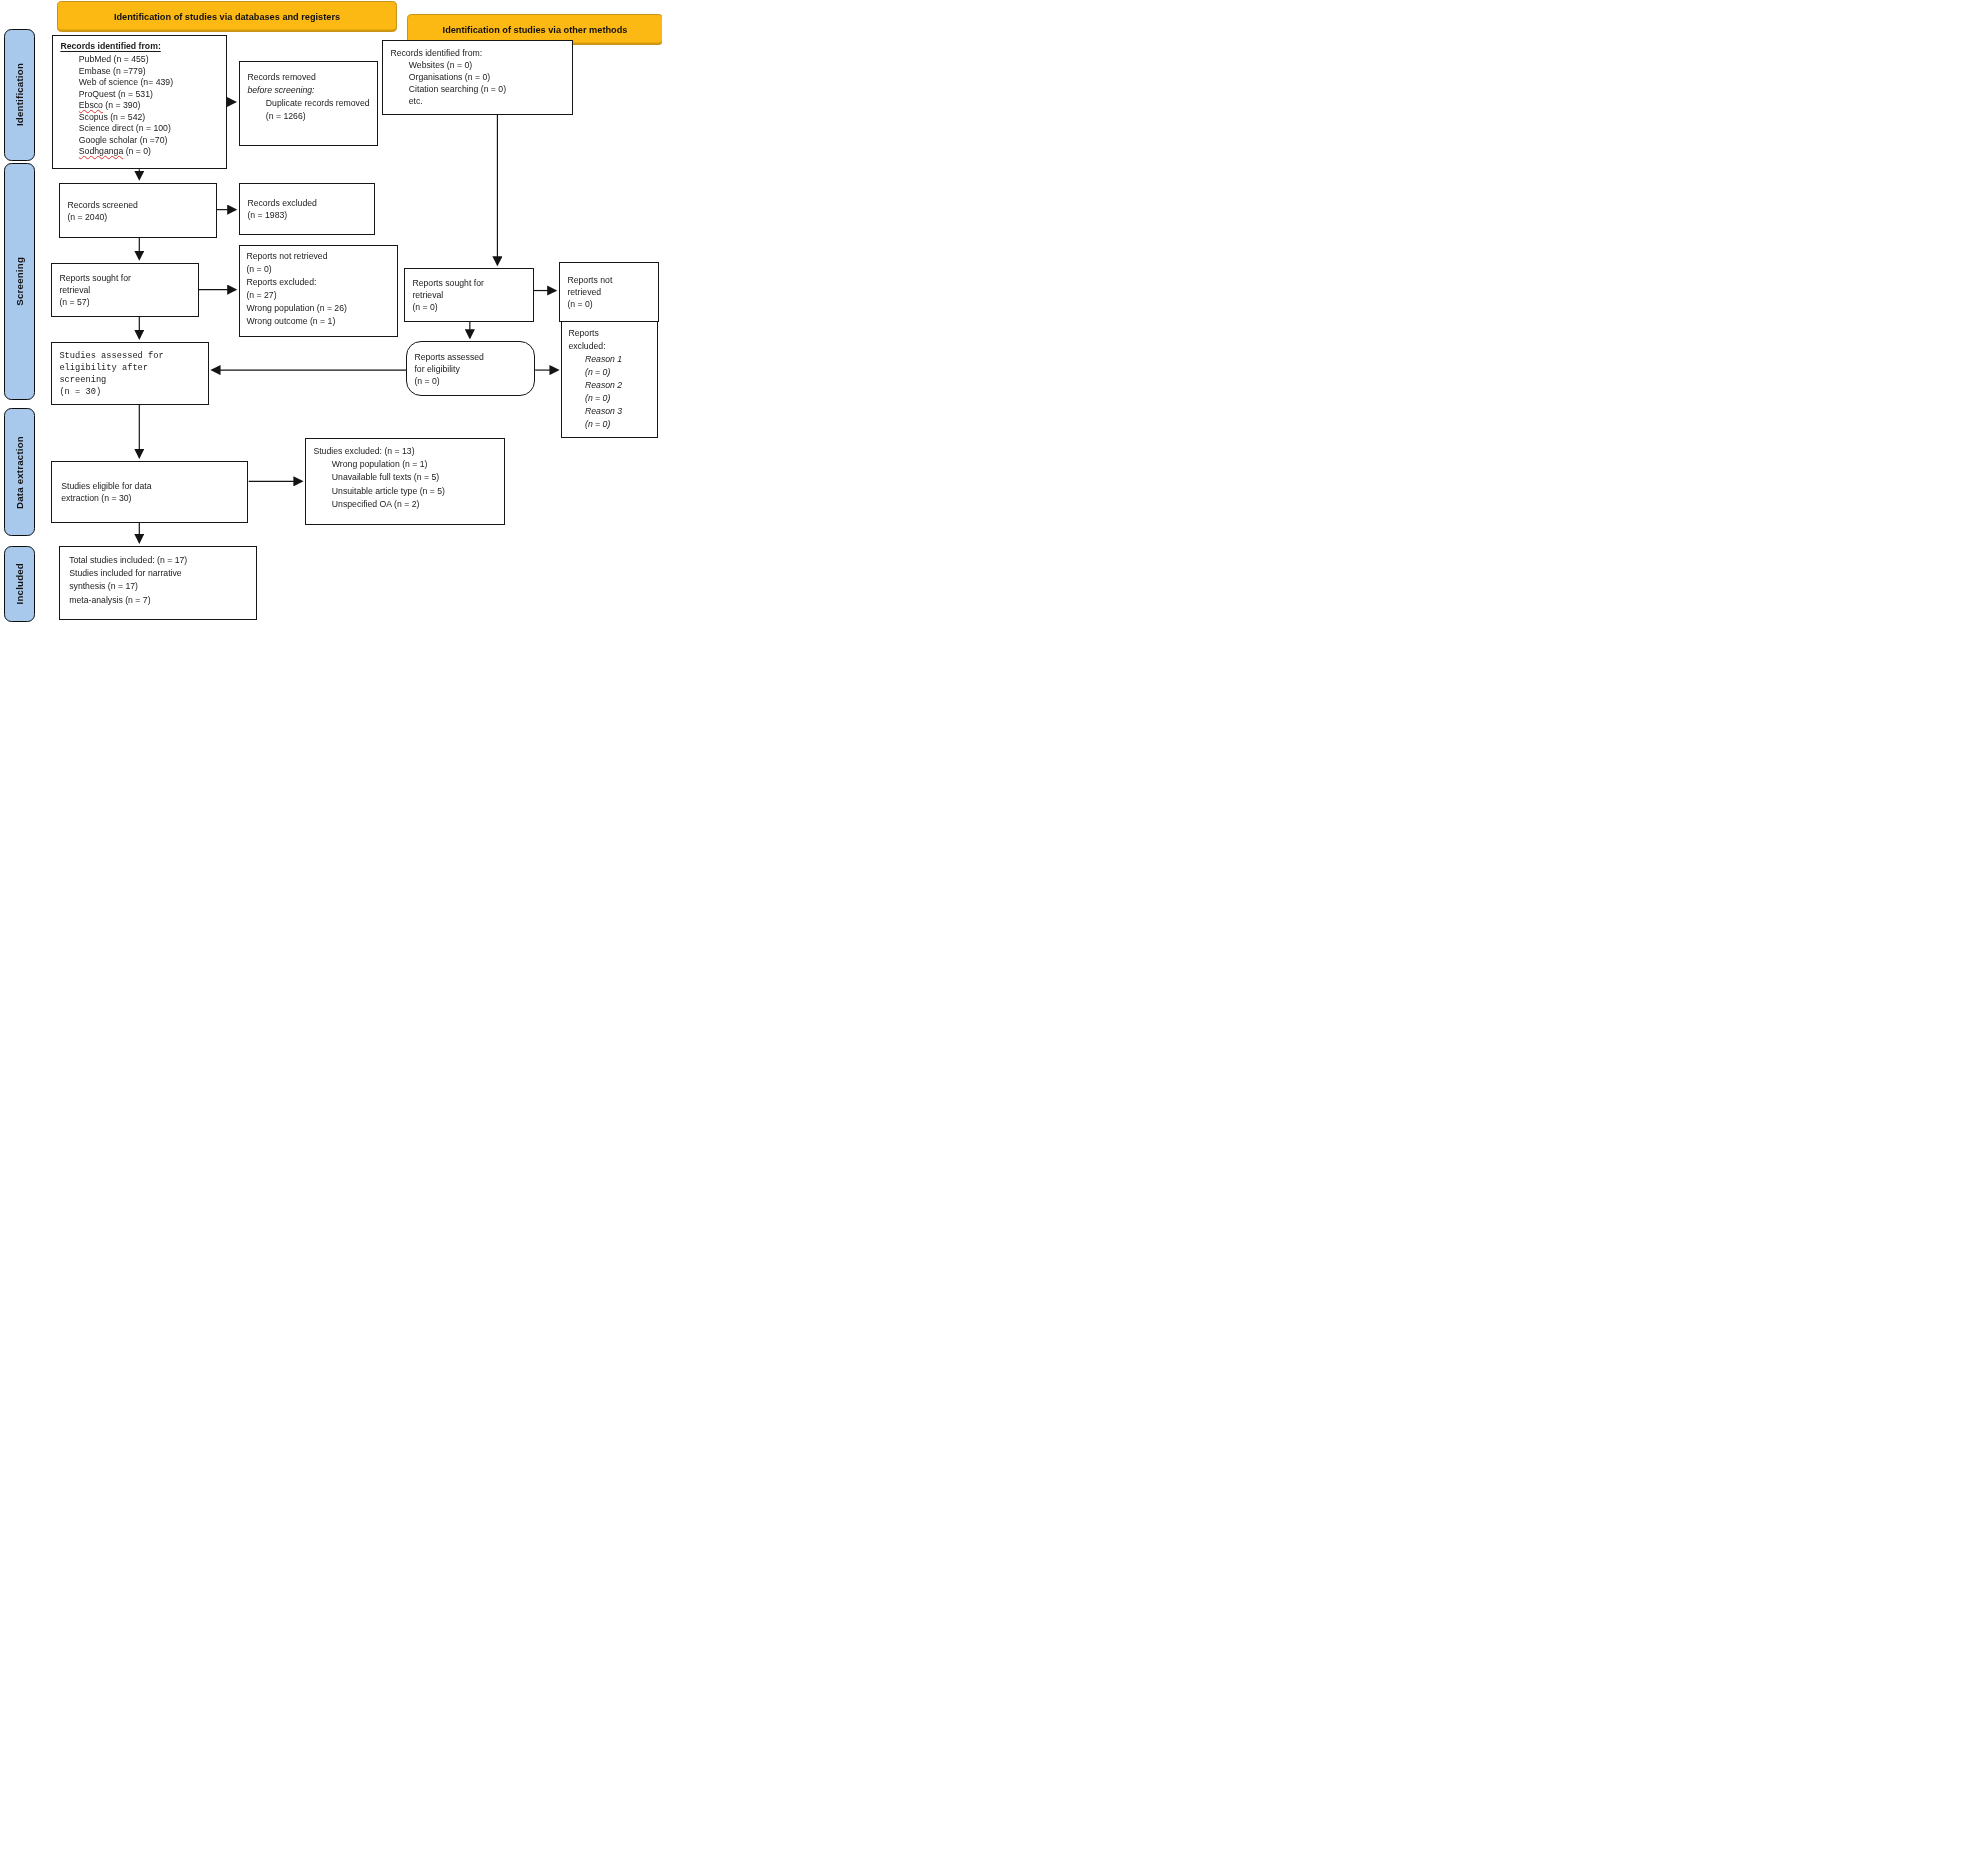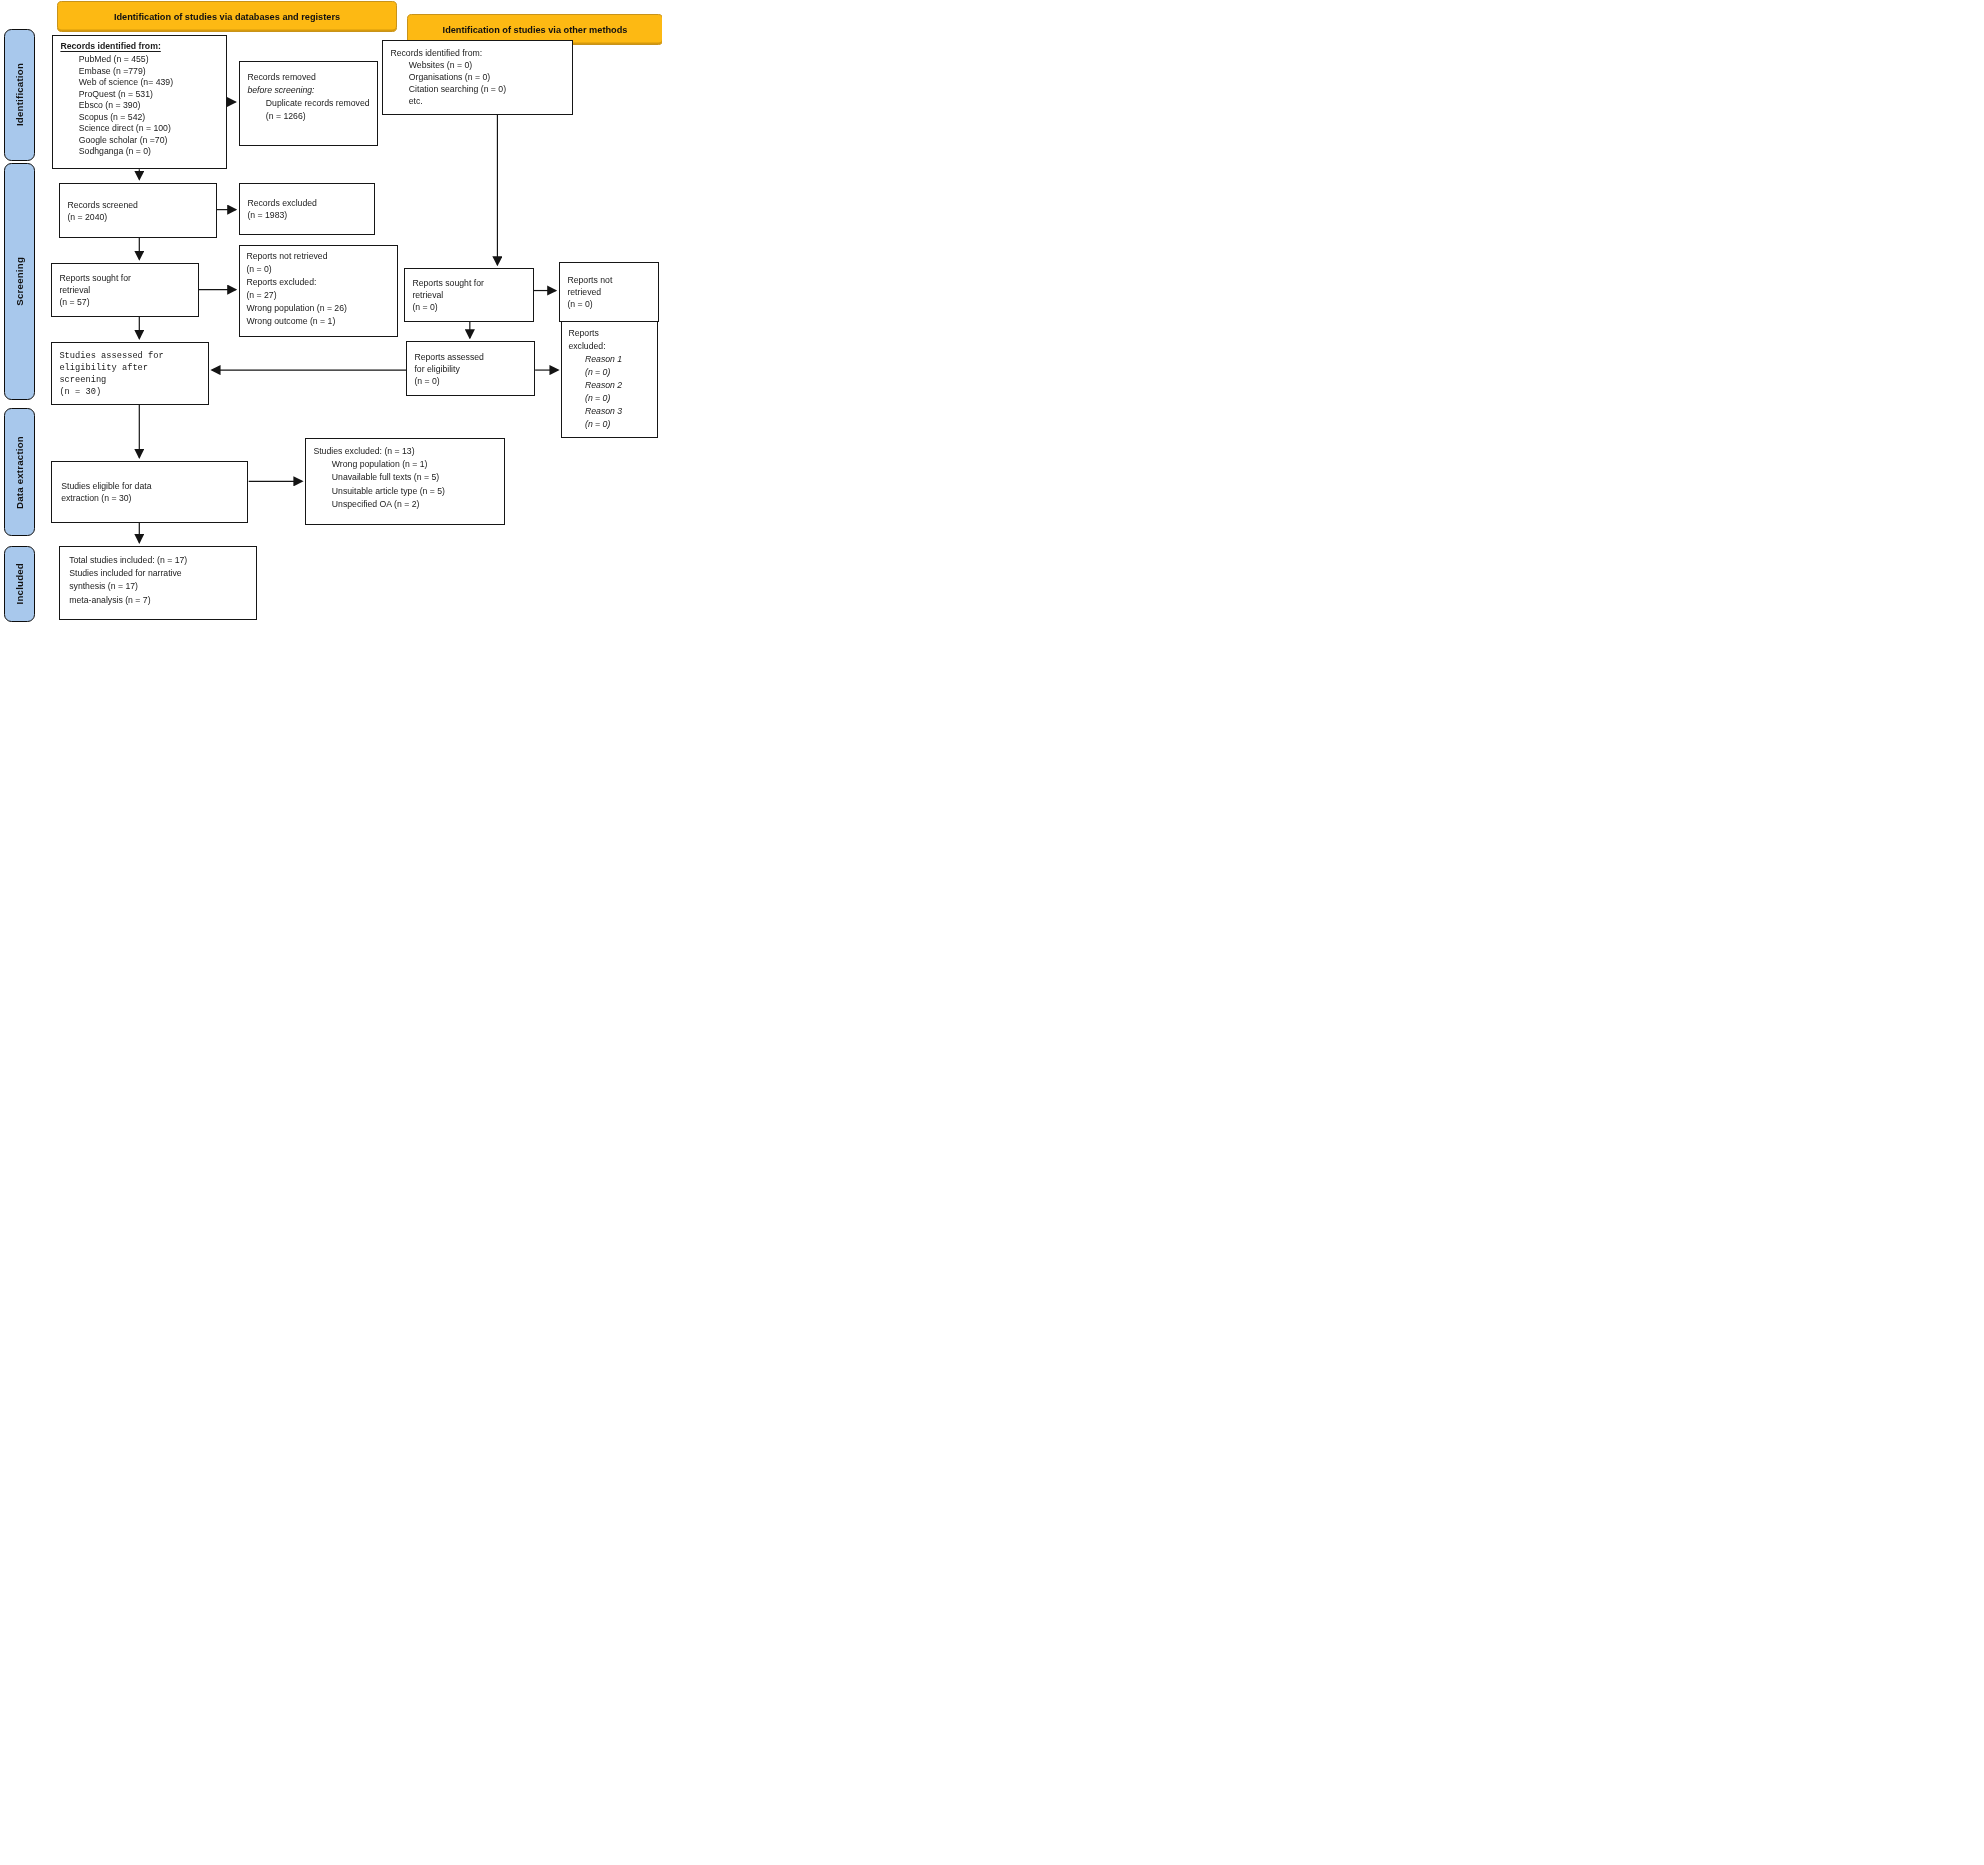--- a/index.html
+++ b/index.html
@@ -73,20 +73,21 @@
     text-decoration: underline;
     text-decoration-thickness: 1.1px;
     text-underline-offset: 1.8px;
     margin-bottom: 1.8px;
   }
   .indent { padding-left: 18.4px; }
   .indent-sm { padding-left: 16.6px; font-style: italic; }
   .line { display: block; }
   .italic { font-style: italic; }
   .sqg {
+    text-decoration: underline;
     text-decoration-style: wavy;
     text-decoration-color: #e03131;
     text-decoration-thickness: 0.9px;
     text-underline-offset: 1.4px;
   }
   .lh-mid { line-height: 1.5; }
 </style>
 </head>
 <body>
 
@@ -196,21 +197,21 @@
   <div class="box vcenter" style="left:559px; top:262px; width:100px; height:60px;">
     <span class="line" style="max-width:54px;">Reports not retrieved</span>
     <span class="line">(n = 0)</span>
   </div>
 
   <div class="box vcenter" style="left:51px; top:342px; width:158px; height:63px;font-family:Liberation Mono, monospace;">
     <span class="line" style="max-width:109px;">Studies assessed for eligibility after screening</span>
     <span class="line">(n = 30)</span>
   </div>
 
-  <div class="box vcenter" style="left:406px; top:341px; width:129px; height:55px;">
+  <div class="box vcenter" style="left:406px; top:341px; width:129px; height:55px;border-radius:15px;">
     <span class="line" style="max-width:78px;">Reports assessed for eligibility</span>
     <span class="line">(n = 0)</span>
   </div>
 
   <div class="box pad lh-mid" style="left:561px; top:321px; width:97px; height:117px; padding-top:4.6px; padding-left:6.4px;">
     <div class="line" style="max-width:48px;">Reports excluded:</div>
     <div class="line indent-sm">Reason 1</div>
     <div class="line indent-sm">(n = 0)</div>
     <div class="line indent-sm">Reason 2</div>
     <div class="line indent-sm">(n = 0)</div>

